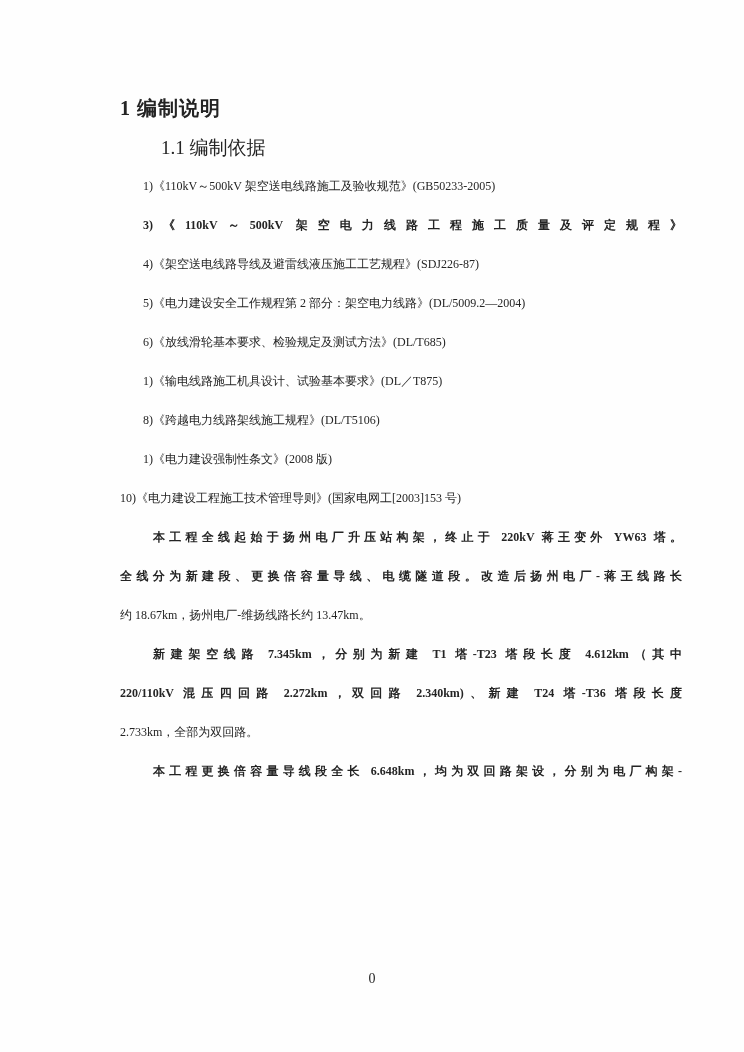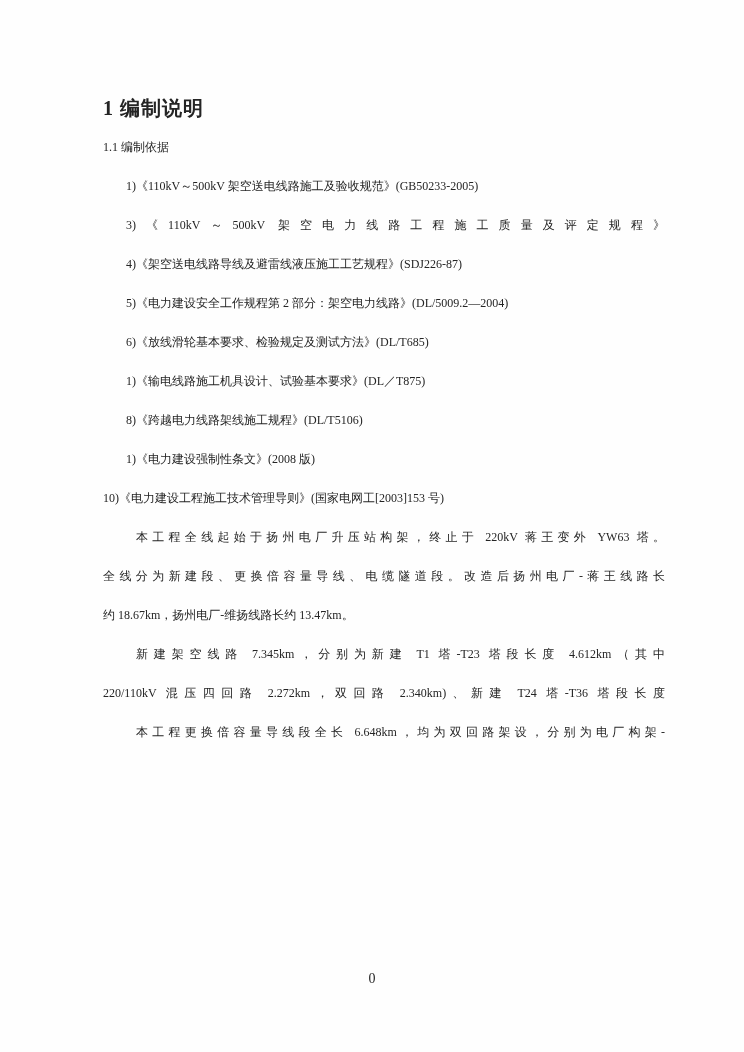--- a/index.html
+++ b/index.html
@@ -11,44 +11,46 @@
     position: relative;
     width: 744px;
     height: 1052px;
     background: #fefefe;
     color: #242424;
     font-family: "Liberation Serif", "DejaVu Serif", serif;
     overflow: hidden;
   }
   .doc {
     position: absolute;
-    left: 103px;
+    left: 120px;
     top: 89px;
     width: 562px;
   }
   .line {
     height: 39px;
     line-height: 39px;
     font-size: 12px;
     overflow: hidden;
     white-space: nowrap;
   }
   
   .stretch {
     white-space: normal;
     text-align: justify;
     text-align-last: justify;
+    font-weight: bold;
   }
   .h1 {
     font-size: 20px;
     font-weight: bold;
     letter-spacing: 1px;
   }
   .sub {
-    font-size: 12px;
+    font-size: 19px;
+    margin-left: 41px;
   }
   
   .item {
     padding-left: 23px;
   }
   .item.stretch { padding-left: 23px; }
   
   .pind {
     text-indent: 33px;
   }
@@ -82,19 +84,20 @@
     <div class="line item">1)《电力建设强制性条文》(2008 版)</div>
     <div class="line">10)《电力建设工程施工技术管理导则》(国家电网工[2003]153 号)</div>
 
 
     <div class="line pind stretch">本工程全线起始于扬州电厂升压站构架，终止于 220kV 蒋王变外 YW63 塔。</div>
     <div class="line stretch">全线分为新建段、更换倍容量导线、电缆隧道段。改造后扬州电厂-蒋王线路长</div>
     <div class="line">约 18.67km，扬州电厂-维扬线路长约 13.47km。</div>
 
     <div class="line pind stretch">新建架空线路 7.345km，分别为新建 T1 塔-T23 塔段长度 4.612km（其中</div>
     <div class="line stretch">220/110kV 混压四回路 2.272km，双回路 2.340km)、新建 T24 塔-T36 塔段长度</div>
+    <div class="line">2.733km，全部为双回路。</div>
 
     <div class="line pind stretch">本工程更换倍容量导线段全长 6.648km，均为双回路架设，分别为电厂构架-</div>
 
   </div>
 
   <div class="page-number">0</div>
 </div>
 
 </body></html>

